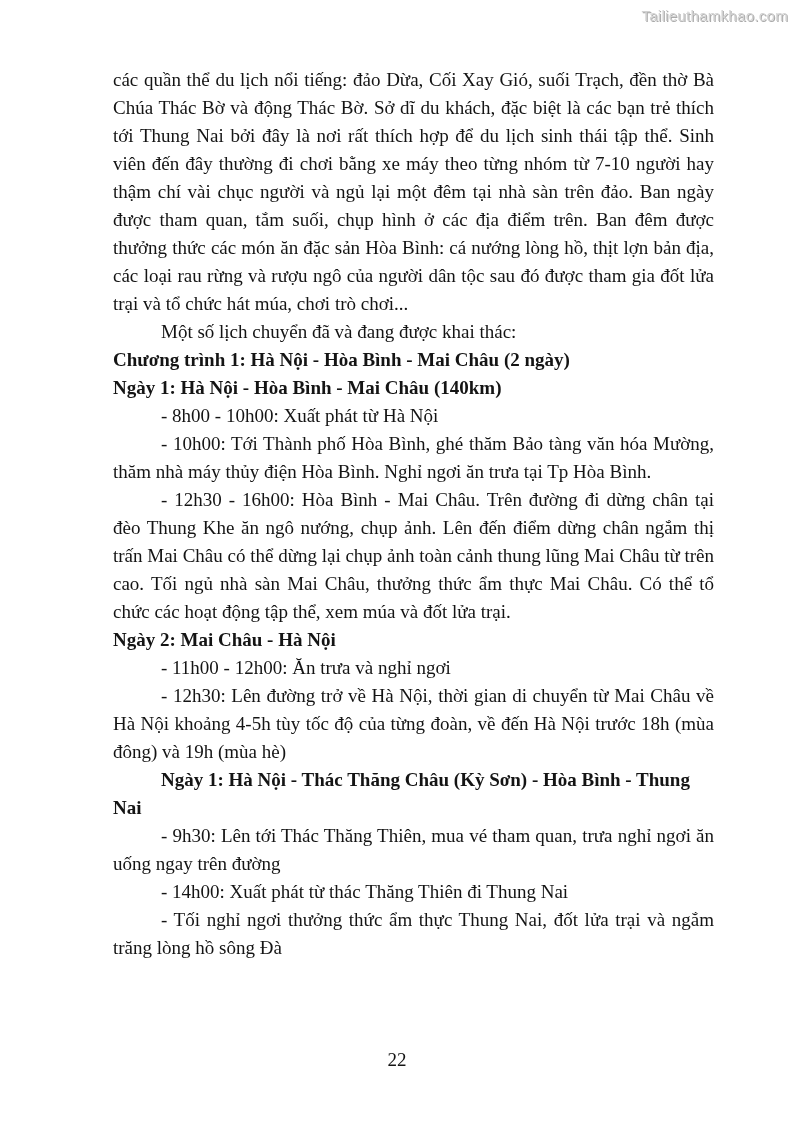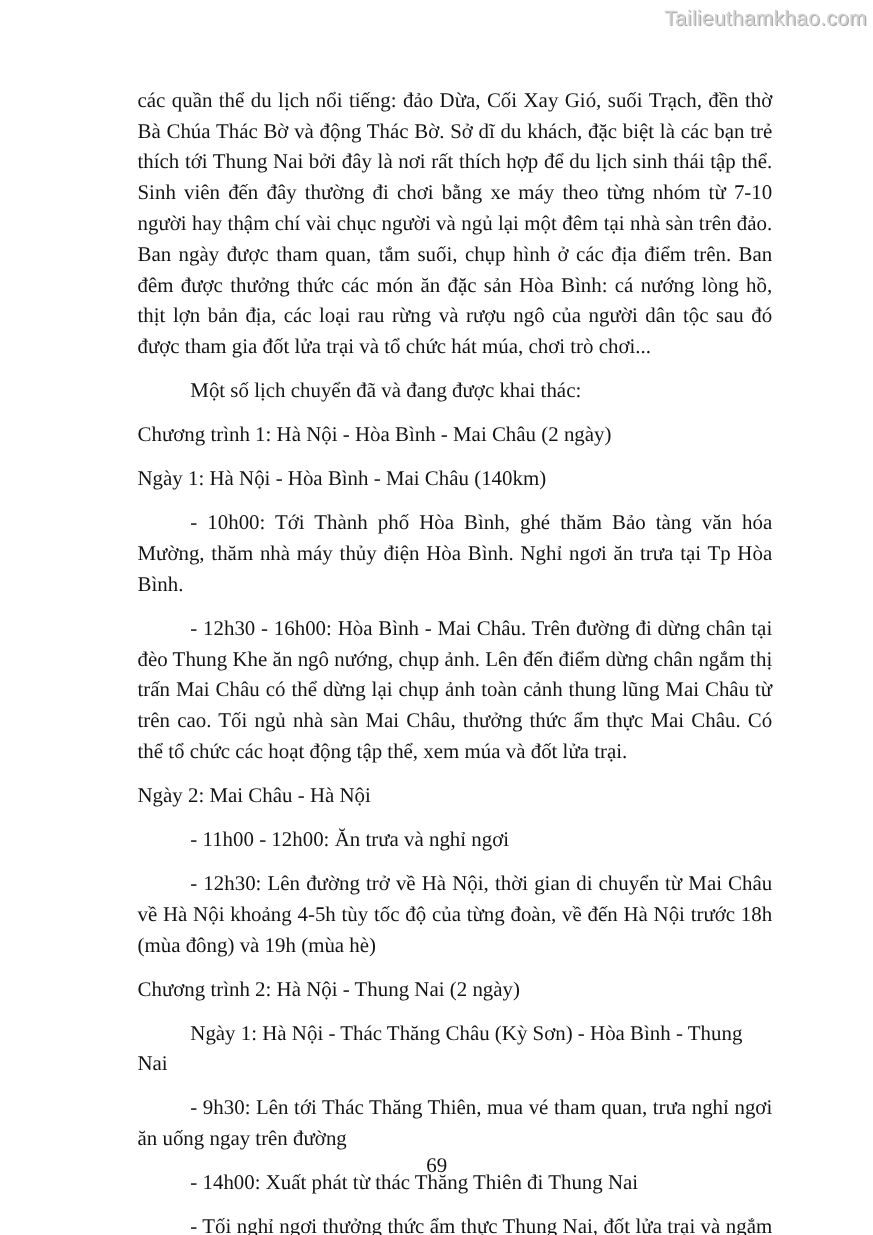--- a/index.html
+++ b/index.html
@@ -14,43 +14,43 @@
     background: #ffffff;
     overflow: hidden;
     font-family: "Liberation Serif", "DejaVu Serif", serif;
     color: #141414;
   }
   .watermark {
     position: absolute;
     top: 7px;
     right: 6px;
     font-family: "Liberation Sans", "DejaVu Sans", sans-serif;
-    font-size: 19px;
+    font-size: 15px;
     color: #d2d2d2;
     text-shadow: 1px 1px 0 #a9a9a9;
     letter-spacing: 0.3px;
     user-select: none;
   }
   .content {
     position: absolute;
     left: 113px;
     top: 66px;
     width: 601px;
     font-size: 19px;
     line-height: 28px;
   }
   .content p {
-    margin: 12px;
+    margin: 0;
     padding: 0;
   }
   p.body {
     text-align: justify;
   }
   p.heading {
-    font-weight: normal;
+    font-weight: bold;
     text-align: left;
   }
   .indent {
     text-indent: 48px;
   }
   .page-number {
     position: absolute;
     top: 1046px;
     left: 0;
     width: 100%;
@@ -64,27 +64,27 @@
 
 <div class="page">
 
   <div class="watermark">Tailieuthamkhao.com</div>
 
   <div class="content">
     <p class="body">các quần thể du lịch nổi tiếng: đảo Dừa, Cối Xay Gió, suối Trạch, đền thờ Bà Chúa Thác Bờ và động Thác Bờ. Sở dĩ du khách, đặc biệt là các bạn trẻ thích tới Thung Nai bởi đây là nơi rất thích hợp để du lịch sinh thái tập thể. Sinh viên đến đây thường đi chơi bằng xe máy theo từng nhóm từ 7-10 người hay thậm chí vài chục người và ngủ lại một đêm tại nhà sàn trên đảo. Ban ngày được tham quan, tắm suối, chụp hình ở các địa điểm trên. Ban đêm được thưởng thức các món ăn đặc sản Hòa Bình: cá nướng lòng hồ, thịt lợn bản địa, các loại rau rừng và rượu ngô của người dân tộc sau đó được tham gia đốt lửa trại và tổ chức hát múa, chơi trò chơi...</p>
     <p class="body indent">Một số lịch chuyển đã và đang được khai thác:</p>
     <p class="heading">Chương trình 1: Hà Nội - Hòa Bình - Mai Châu (2 ngày)</p>
     <p class="heading">Ngày 1: Hà Nội - Hòa Bình - Mai Châu (140km)</p>
+    <p class="body indent">- 8h00 - 10h00: Xuất phát từ Hà Nội</p>
     <p class="body indent">- 10h00: Tới Thành phố Hòa Bình, ghé thăm Bảo tàng văn hóa Mường, thăm nhà máy thủy điện Hòa Bình. Nghỉ ngơi ăn trưa tại Tp Hòa Bình.</p>
     <p class="body indent">- 12h30 - 16h00: Hòa Bình - Mai Châu. Trên đường đi dừng chân tại đèo Thung Khe ăn ngô nướng, chụp ảnh. Lên đến điểm dừng chân ngắm thị trấn Mai Châu có thể dừng lại chụp ảnh toàn cảnh thung lũng Mai Châu từ trên cao. Tối ngủ nhà sàn Mai Châu, thưởng thức ẩm thực Mai Châu. Có thể tổ chức các hoạt động tập thể, xem múa và đốt lửa trại.</p>
     <p class="heading">Ngày 2: Mai Châu - Hà Nội</p>
     <p class="body indent">- 11h00 - 12h00: Ăn trưa và nghỉ ngơi</p>
     <p class="body indent">- 12h30: Lên đường trở về Hà Nội, thời gian di chuyển từ Mai Châu về Hà Nội khoảng 4-5h tùy tốc độ của từng đoàn, về đến Hà Nội trước 18h (mùa đông) và 19h (mùa hè)</p>
-    <p class="heading">Chương trình 2: Hà Nội - Thung Nai (2 ngày)</p>
     <p class="heading indent">Ngày 1: Hà Nội - Thác Thăng Châu (Kỳ Sơn) - Hòa Bình - Thung Nai</p>
     <p class="body indent">- 9h30: Lên tới Thác Thăng Thiên, mua vé tham quan, trưa nghỉ ngơi ăn uống ngay trên đường</p>
     <p class="body indent">- 14h00: Xuất phát từ thác Thăng Thiên đi Thung Nai</p>
     <p class="body indent">- Tối nghỉ ngơi thưởng thức ẩm thực Thung Nai, đốt lửa trại và ngắm trăng lòng hồ sông Đà</p>
   </div>
 
-  <div class="page-number">69</div>
+  <div class="page-number">22</div>
 
 </div>
 
 </body></html>

